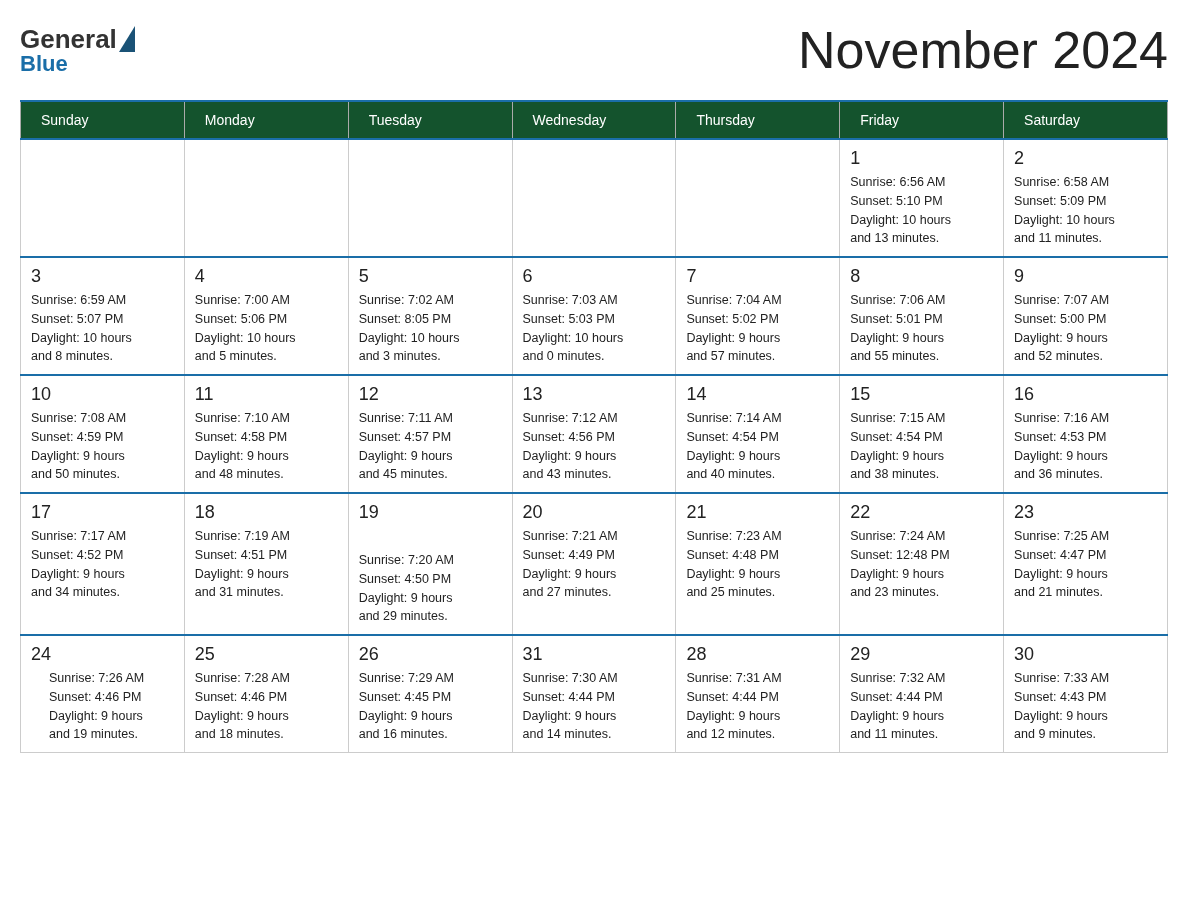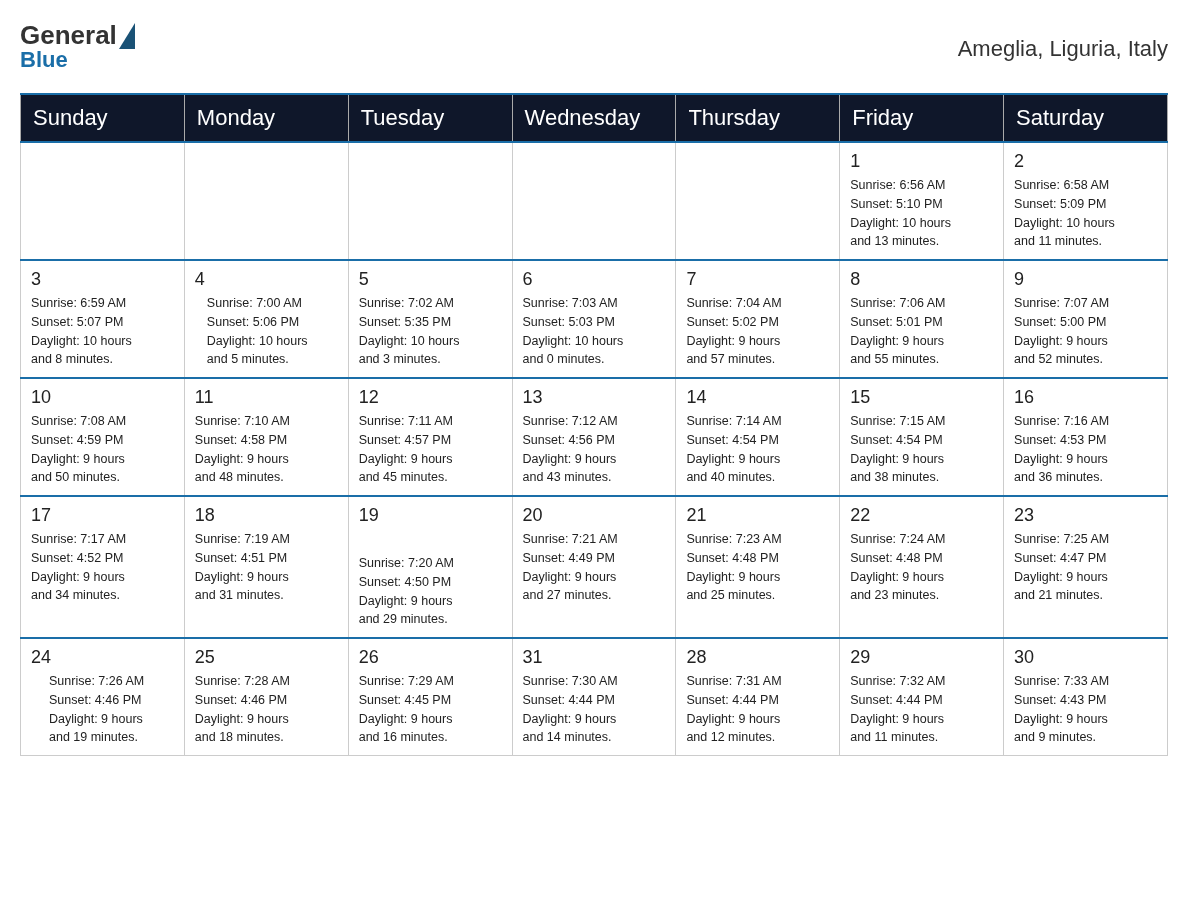--- a/index.html
+++ b/index.html
@@ -49,25 +49,25 @@
       font-size: 22px;
       color: #333;
       margin-top: 4px;
     }
     .calendar {
       width: 100%;
       border-collapse: collapse;
       border: 1px solid #aaa;
     }
     .calendar th {
-      background-color: #0f172a;
+      background-color: #14532d;
       color: #fff;
-      font-size: 22px;
+      font-size: 14px;
       font-weight: normal;
-      padding: 10px 12px;
+      padding: 10px 20px;
       text-align: left;
       border: 1px solid #aaa;
     }
     .calendar td {
       vertical-align: top;
       padding: 8px 10px;
       border: 1px solid #ccc;
       font-size: 13px;
       color: #222;
       width: calc(100% / 7);
@@ -105,21 +105,21 @@
 
 <div class="header">
   <div class="logo-wrapper">
     <div class="logo-top">
       <span class="logo-text-general">General</span>
       <span class="logo-triangle"></span>
     </div>
     <span class="logo-blue">Blue</span>
   </div>
   <div class="title-section">
-    <div class="calendar-subtitle">Ameglia, Liguria, Italy</div>
+    <div class="calendar-title">November 2024</div>
   </div>
 </div>
 
 <table class="calendar">
   <thead>
     <tr>
     <th>Sunday</th>
         <th>Monday</th>
         <th>Tuesday</th>
         <th>Wednesday</th>
@@ -153,29 +153,29 @@
       <tr>
         <td>
           <span class="day-num">3</span>
           <div class="day-info" style="white-space: pre-line;">Sunrise: 6:59 AM
 Sunset: 5:07 PM
 Daylight: 10 hours
 and 8 minutes.</div>
         </td>
         <td>
           <span class="day-num">4</span>
-          <div class="day-info" style="white-space: pre-line; margin-left: 12px;">Sunrise: 7:00 AM
+          <div class="day-info" style="white-space: pre-line;">Sunrise: 7:00 AM
 Sunset: 5:06 PM
 Daylight: 10 hours
 and 5 minutes.</div>
         </td>
         <td>
           <span class="day-num">5</span>
           <div class="day-info" style="white-space: pre-line;">Sunrise: 7:02 AM
-Sunset: 5:35 PM
+Sunset: 8:05 PM
 Daylight: 10 hours
 and 3 minutes.</div>
         </td>
         <td>
           <span class="day-num">6</span>
           <div class="day-info" style="white-space: pre-line;">Sunrise: 7:03 AM
 Sunset: 5:03 PM
 Daylight: 10 hours
 and 0 minutes.</div>
         </td>
@@ -284,21 +284,21 @@
         <td>
           <span class="day-num">21</span>
           <div class="day-info" style="white-space: pre-line;">Sunrise: 7:23 AM
 Sunset: 4:48 PM
 Daylight: 9 hours
 and 25 minutes.</div>
         </td>
         <td>
           <span class="day-num">22</span>
           <div class="day-info" style="white-space: pre-line;">Sunrise: 7:24 AM
-Sunset: 4:48 PM
+Sunset: 12:48 PM
 Daylight: 9 hours
 and 23 minutes.</div>
         </td>
         <td>
           <span class="day-num">23</span>
           <div class="day-info" style="white-space: pre-line;">Sunrise: 7:25 AM
 Sunset: 4:47 PM
 Daylight: 9 hours
 and 21 minutes.</div>
         </td>

